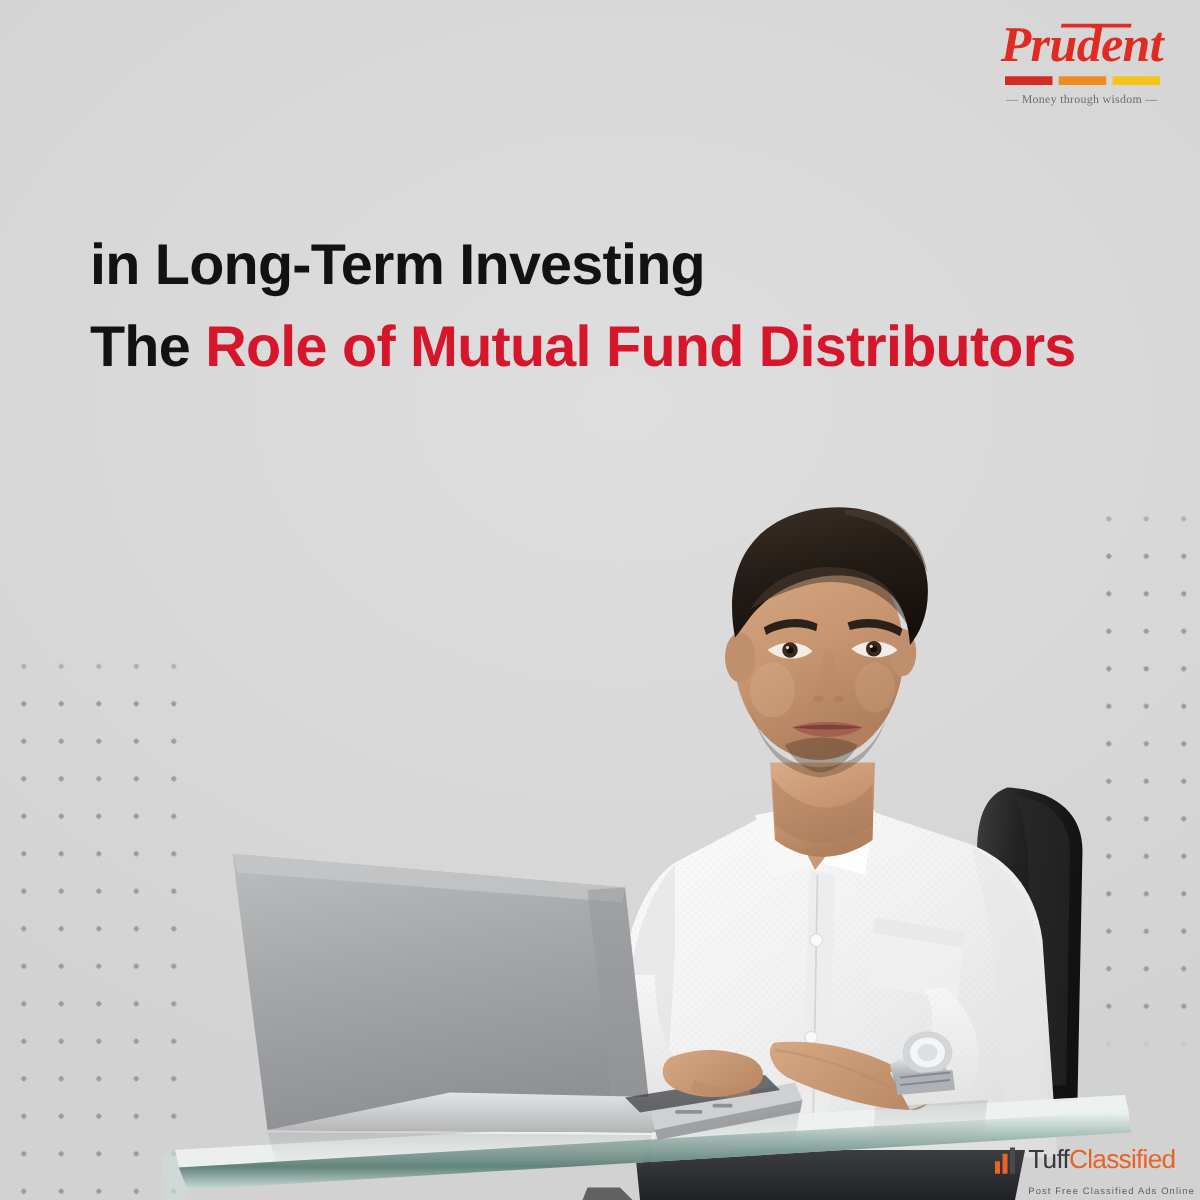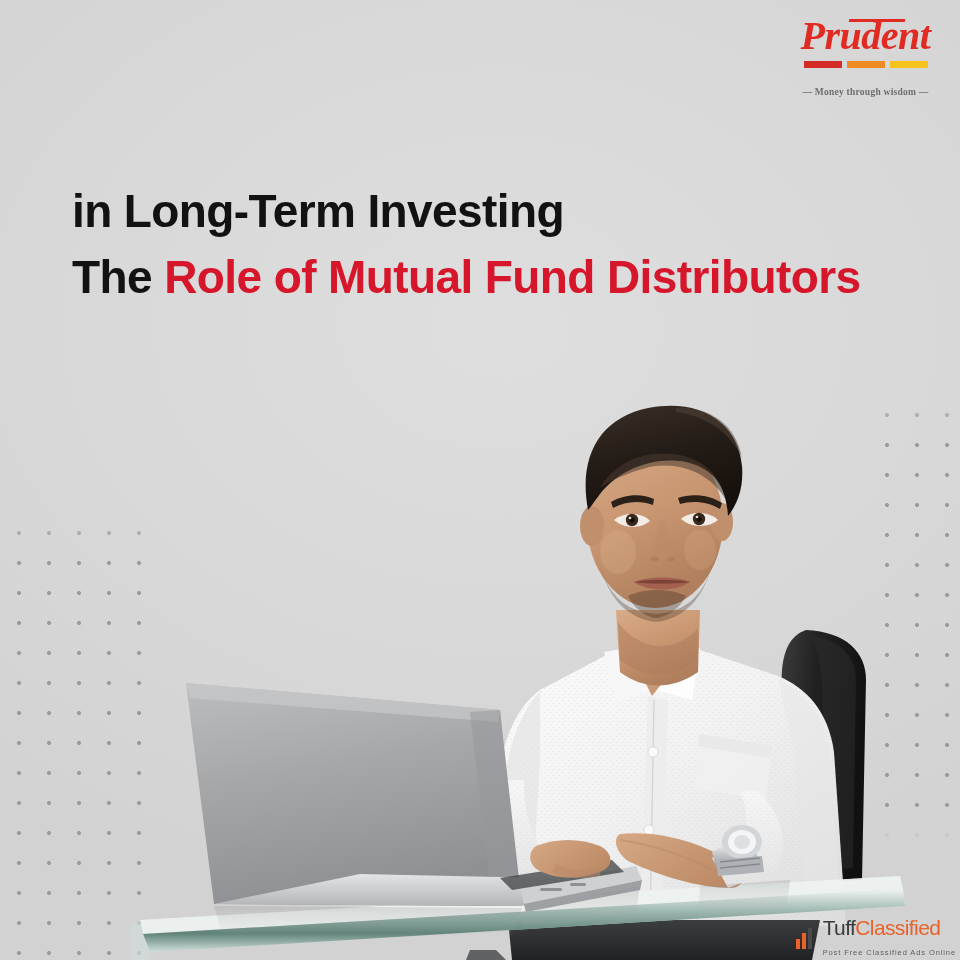--- a/index.html
+++ b/index.html
@@ -82,27 +82,26 @@
     justify-content: center;
     margin-top: 5px;
   }
   #logo-bars i {
     display: block;
     width: 38px;
     height: 7px;
   }
   #logo-tag {
     display: block;
-    margin-top: 20px;
+    margin-top: 8px;
     font-family: "Liberation Serif", "DejaVu Serif", serif;
     font-size: 9.5px;
     letter-spacing: 0.25px;
     color: #6d6d6d;
     white-space: nowrap;
-    font-weight: bold;
   }
 
   
   #headline {
     position: absolute;
     left: 72px;
     top: 178px;
     width: 830px;
   }
   .head-line {
@@ -125,21 +124,21 @@
     height: 600px;
   }
   #scene svg { display: block; width: 960px; height: 600px; }
 
   
   #watermark {
     position: absolute;
     right: 4px;
     bottom: 4px;
     display: flex;
-    align-items: flex-end;
+    align-items: flex-start;
     gap: 11px;
   }
   #wm-bars {
     display: flex;
     align-items: flex-end;
     gap: 2px;
     height: 22px;
     padding-bottom: 7px;
   }
   #wm-bars i { display:block; width: 4px; background: #e8622a; }

